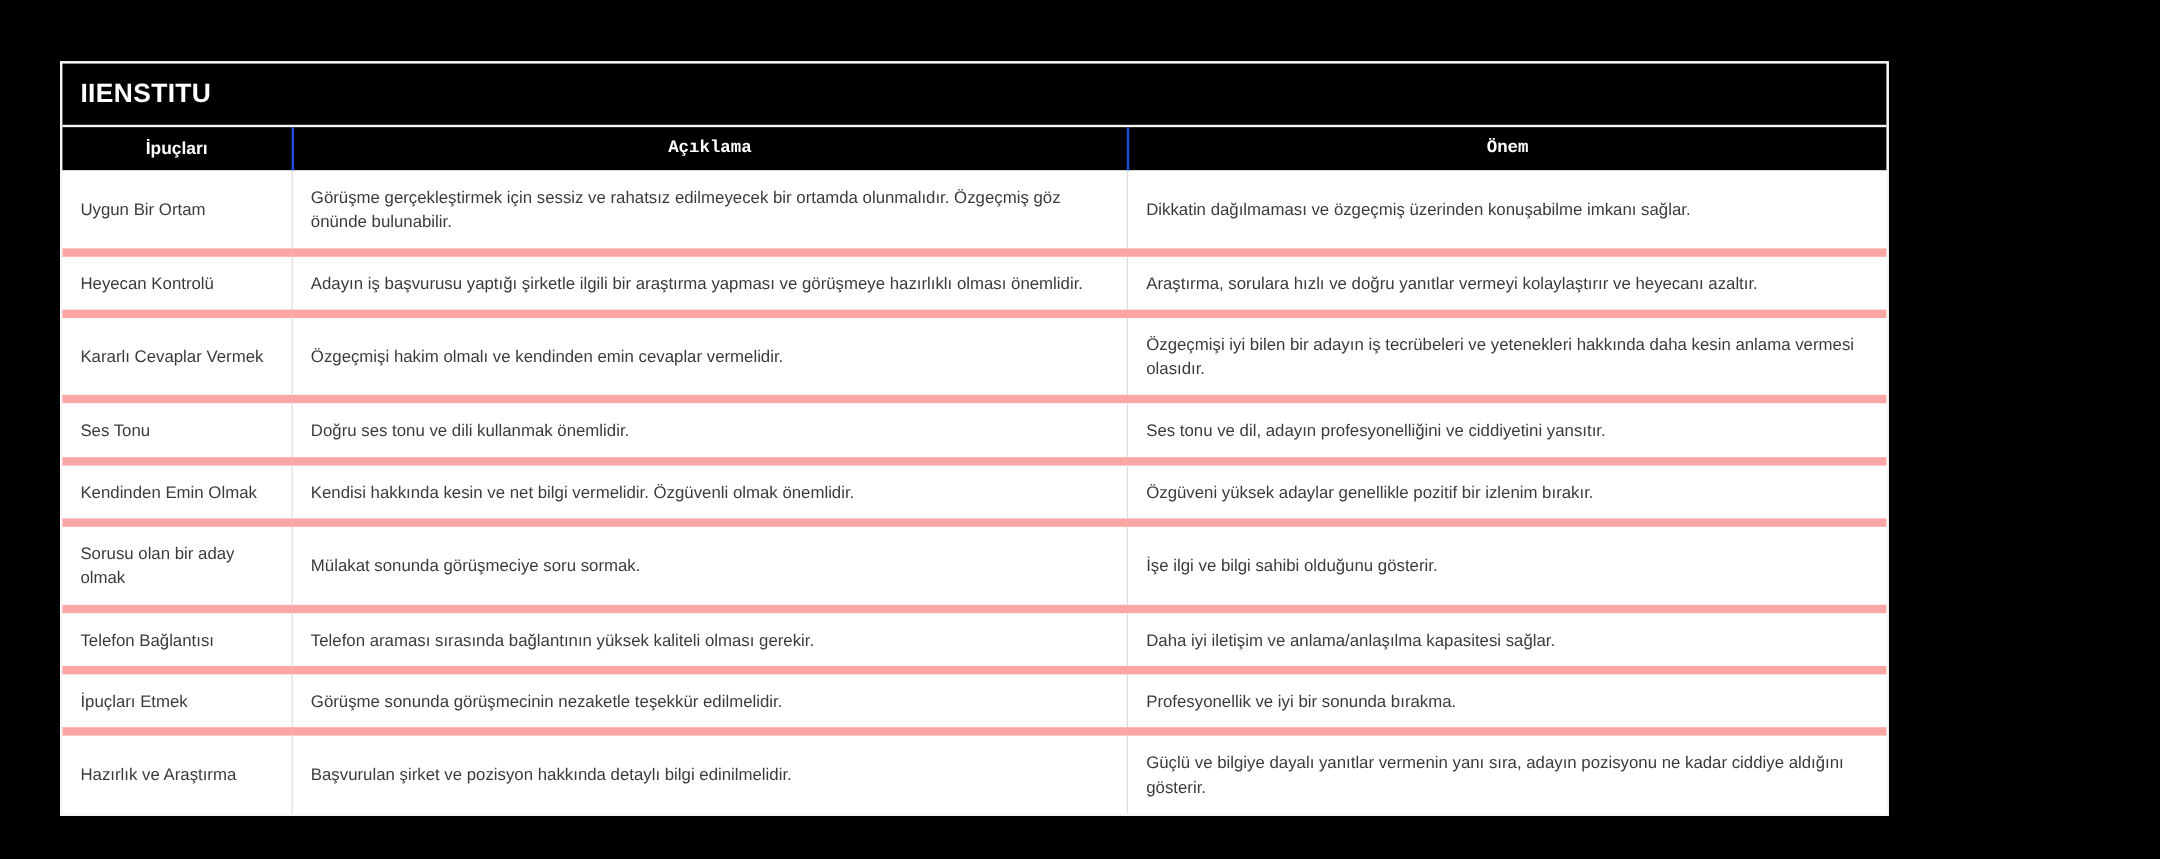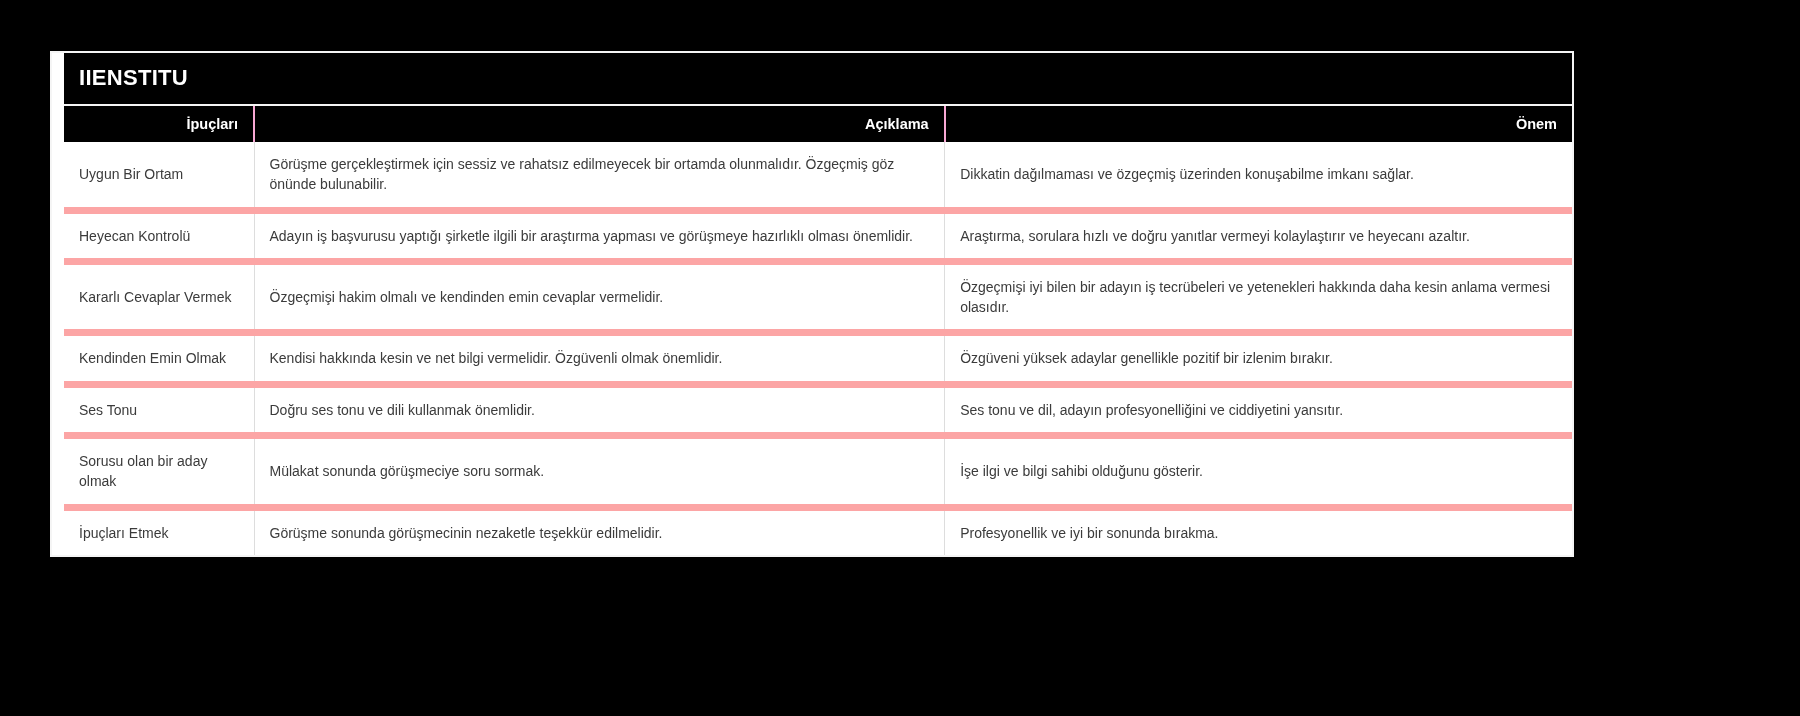--- a/index.html
+++ b/index.html
@@ -9,21 +9,20 @@
     background: #000000;
     font-family: "Liberation Sans", "DejaVu Sans", sans-serif;
     overflow: hidden;
   }
   .panel {
     position: absolute;
     left: 50px; top: 51px;
     width: 1524px;
     background: #ffffff;
     border: 2px solid #f5f5f5;
-    padding-left: 12px;
   }
   .title-bar {
     background: #000000;
     color: #ffffff;
     font-size: 22px;
     font-weight: bold;
     letter-spacing: 0.3px;
     padding: 12px 15px 13px 15px;
     border-bottom: 2px solid #f5f5f5;
   }
@@ -31,27 +30,27 @@
     width: 100%;
     border-collapse: collapse;
     table-layout: fixed;
   }
   col.c-tip  { width: 12.6%; }
   col.c-desc { width: 45.8%; }
   col.c-imp  { width: 41.6%; }
   thead th {
     background: #000000;
     color: #ffffff;
-    text-align: right;
+    text-align: center;
     font-size: 14.5px;
     font-weight: bold;
     padding: 10px 15px;
     vertical-align: middle;
   }
-  thead th + th { border-left: 2px solid #f9a8d4; }
+  thead th + th { border-left: 2px solid #1d4ed8; font-family: Liberation Mono, monospace; }
   tbody td {
     background: #ffffff;
     color: #3b3b3b;
     font-size: 14px;
     line-height: 1.45;
     padding: 12px 15px;
     vertical-align: middle;
     word-wrap: break-word;
   }
   tbody tr + tr td { border-top: 7px solid #fca5a5; }
@@ -91,39 +90,49 @@
         </tr>
 
 
         <tr>
           <td>Kararlı Cevaplar Vermek</td>
           <td>Özgeçmişi hakim olmalı ve kendinden emin cevaplar vermelidir.</td>
           <td>Özgeçmişi iyi bilen bir adayın iş tecrübeleri ve yetenekleri hakkında daha kesin anlama vermesi olasıdır.</td>
         </tr>
 
         <tr>
+          <td>Ses Tonu</td>
+          <td>Doğru ses tonu ve dili kullanmak önemlidir.</td>
+          <td>Ses tonu ve dil, adayın profesyonelliğini ve ciddiyetini yansıtır.</td>
+        </tr>
+
+        <tr>
           <td>Kendinden Emin Olmak</td>
           <td>Kendisi hakkında kesin ve net bilgi vermelidir. Özgüvenli olmak önemlidir.</td>
           <td>Özgüveni yüksek adaylar genellikle pozitif bir izlenim bırakır.</td>
-        </tr>
-
-        <tr>
-          <td>Ses Tonu</td>
-          <td>Doğru ses tonu ve dili kullanmak önemlidir.</td>
-          <td>Ses tonu ve dil, adayın profesyonelliğini ve ciddiyetini yansıtır.</td>
         </tr>
 
         <tr>
           <td>Sorusu olan bir aday olmak</td>
           <td>Mülakat sonunda görüşmeciye soru sormak.</td>
           <td>İşe ilgi ve bilgi sahibi olduğunu gösterir.</td>
         </tr>
 
+        <tr>
+          <td>Telefon Bağlantısı</td>
+          <td>Telefon araması sırasında bağlantının yüksek kaliteli olması gerekir.</td>
+          <td>Daha iyi iletişim ve anlama/anlaşılma kapasitesi sağlar.</td>
+        </tr>
 
         <tr>
           <td>İpuçları Etmek</td>
           <td>Görüşme sonunda görüşmecinin nezaketle teşekkür edilmelidir.</td>
           <td>Profesyonellik ve iyi bir sonunda bırakma.</td>
         </tr>
 
+        <tr>
+          <td>Hazırlık ve Araştırma</td>
+          <td>Başvurulan şirket ve pozisyon hakkında detaylı bilgi edinilmelidir.</td>
+          <td>Güçlü ve bilgiye dayalı yanıtlar vermenin yanı sıra, adayın pozisyonu ne kadar ciddiye aldığını gösterir.</td>
+        </tr>
       </tbody>
   </table>
 </div>
 
 </body></html>

